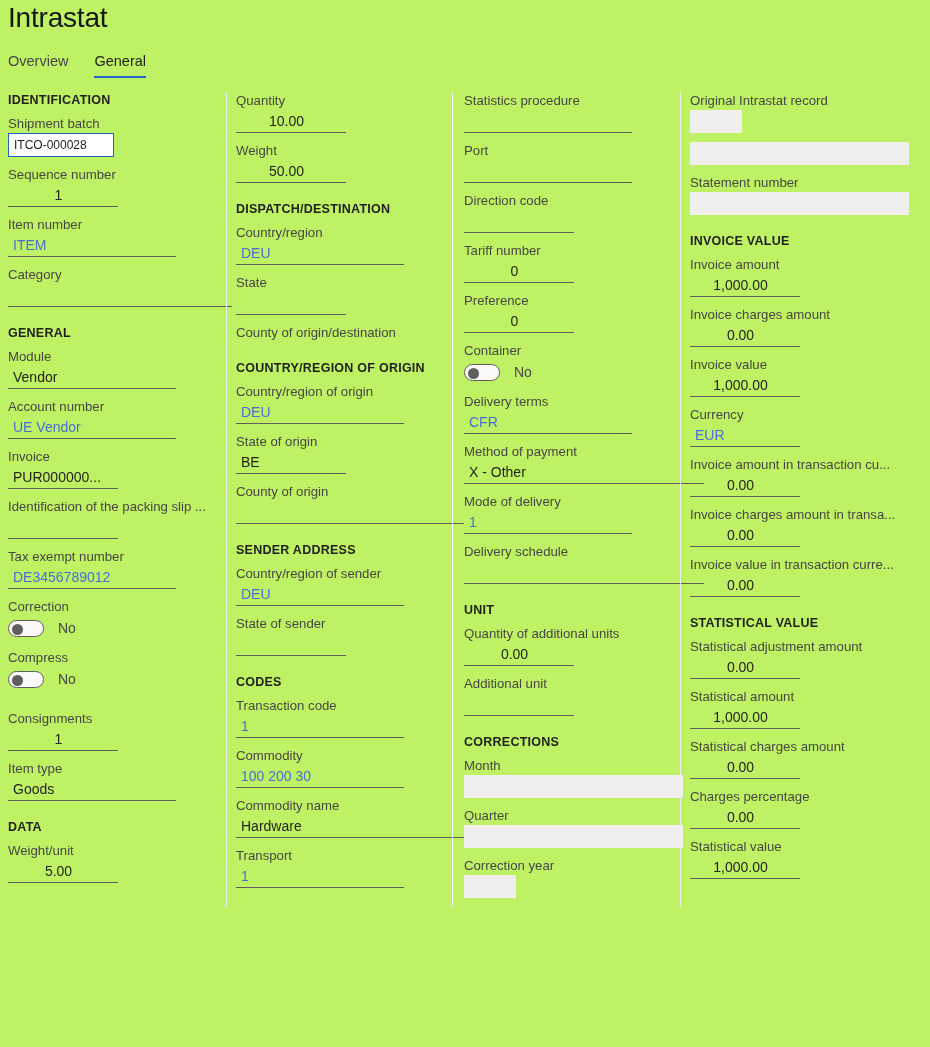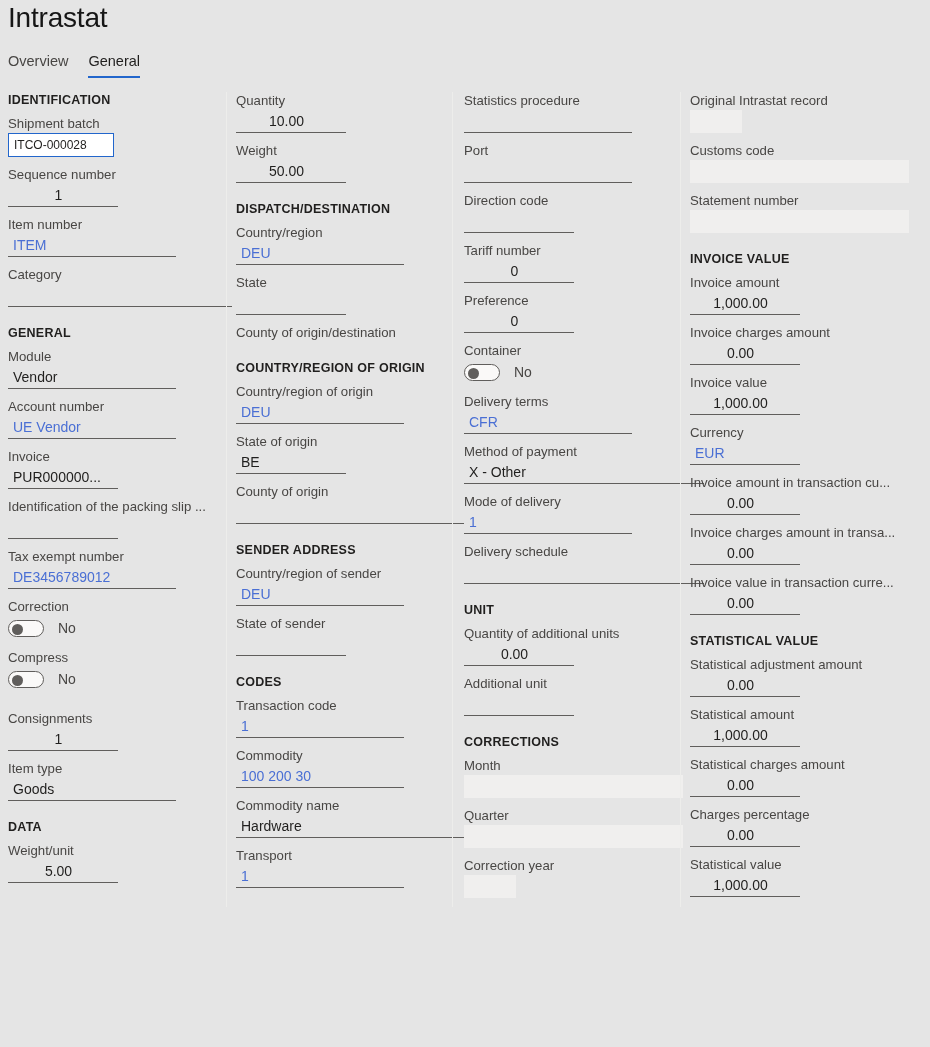--- a/index.html
+++ b/index.html
@@ -5,39 +5,39 @@
   * { box-sizing: border-box; }
   html, body {
     margin: 0; padding: 0;
     background: #faf9f8;
     font-family: "Liberation Sans", sans-serif;
   }
   #page {
     position: relative;
     width: 930px;
     height: 1047px;
-    background: #e5e5e5;
+    background: #bef264;
     overflow: hidden;
   }
 
   
   .page-title {
     position: absolute;
     left: 8px; top: 2px;
     font-size: 28px;
     font-weight: 400;
     color: #161616;
     letter-spacing: -0.2px;
   }
   .tabstrip {
     position: absolute;
     left: 8px; top: 52px;
     display: flex;
     align-items: flex-end;
-    gap: 20px;
+    gap: 26px;
   }
   .tab {
     font-size: 14.5px;
     color: #484644;
     padding-bottom: 6px;
     border-bottom: 2px solid transparent;
     cursor: pointer;
     line-height: 18px;
   }
   .tab.active {
@@ -427,21 +427,20 @@
     </div>
 
     <div class="col c4">
 
       <div class="field">
         <div class="field-label">Original Intrastat record</div>
         <div class="field-disabled w-xs"></div>
       </div>
 
       <div class="field">
-        <div class="field-label">Customs code</div>
         <div class="field-disabled w-xl"></div>
       </div>
 
       <div class="field">
         <div class="field-label">Statement number</div>
         <div class="field-disabled w-xl"></div>
       </div>
 
       <div class="section-head spaced">INVOICE VALUE</div>
 

